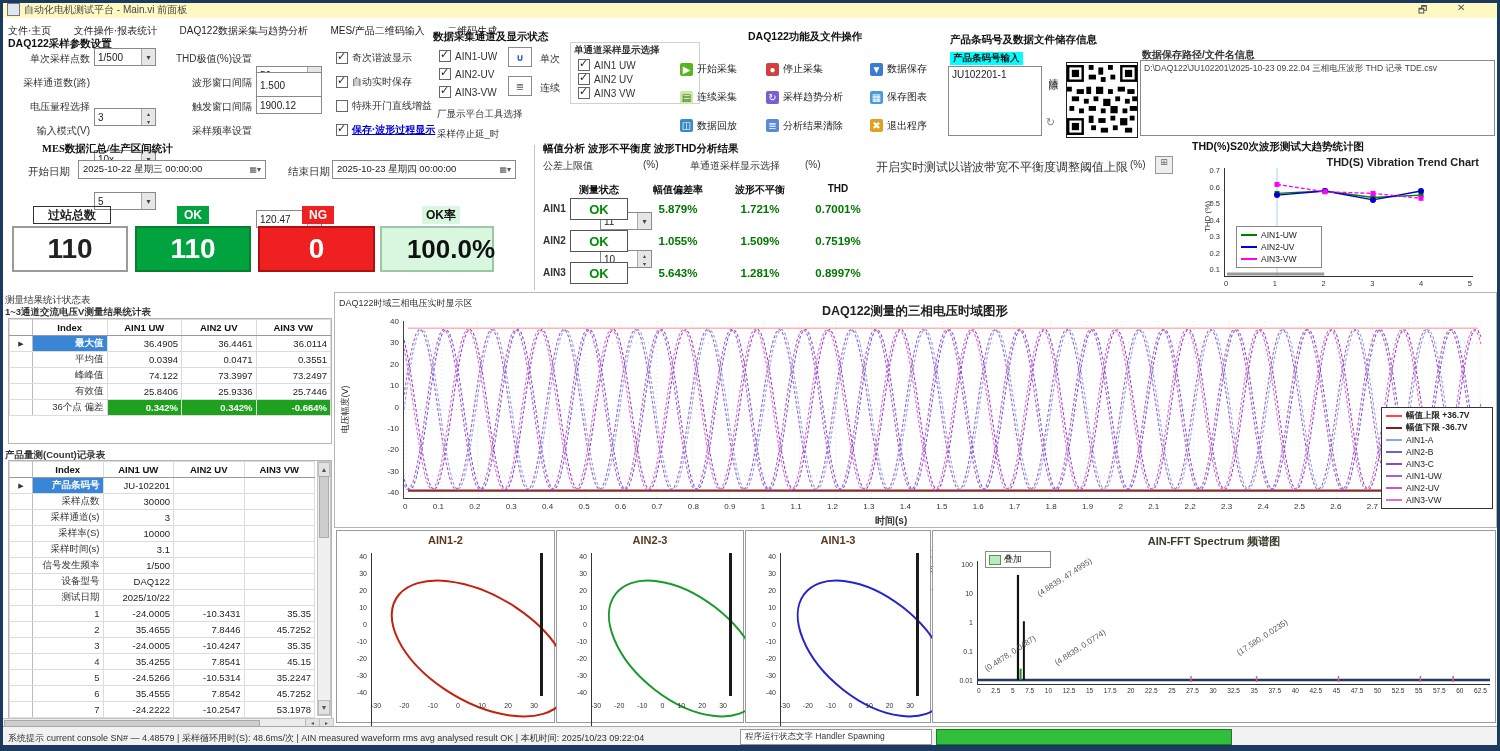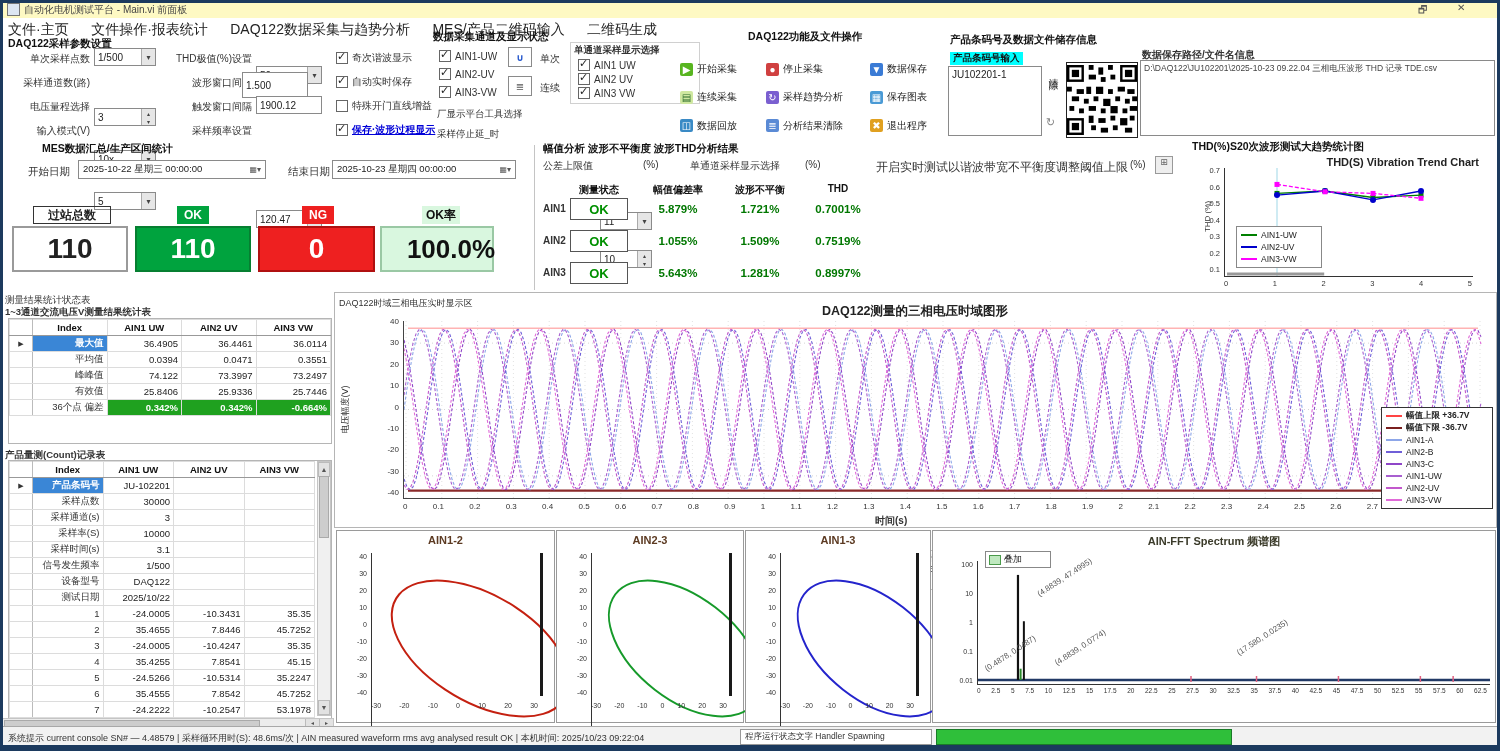--- a/index.html
+++ b/index.html
@@ -18,21 +18,21 @@
   .spinbox{position:relative;padding-right:14px;}
   .spinbox .up,.spinbox .dn{position:absolute;right:0;width:13px;height:50%;background:#e6e6e6;border-left:1px solid #aaa;
        font-size:6px;display:flex;align-items:center;justify-content:center;color:#444;}
   .spinbox .up{top:0;} .spinbox .dn{bottom:0;}
   .spinbox .up::after{content:"▴";} .spinbox .dn::after{content:"▾";}
   .cb{display:inline-block;width:10px;height:10px;border:1px solid #666;background:#fff;margin-right:4px;
       vertical-align:-1px;position:relative;flex:none;}
   .cb.on::after{content:"✓";position:absolute;left:0;top:-3px;font-size:11px;color:#222;font-weight:bold;}
   .chk{font-size:10px;color:#333;display:flex;align-items:center;white-space:nowrap;}
   .link{color:#0000d8;text-decoration:underline;font-weight:bold;}
-  .menu-item{font-size:14px;color:#222;margin-right:18px;display:inline-block;}
+  .menu-item{font-size:10px;color:#222;margin-right:18px;display:inline-block;}
   .counter-big{box-sizing:border-box;display:flex;align-items:center;justify-content:center;
       font-size:28px;font-weight:bold;border:2px solid #9a9a9a;}
   .counter-lbl{box-sizing:border-box;display:flex;align-items:center;justify-content:center;
       font-size:12px;font-weight:bold;}
   .ok-green{background:#00a33e;color:#fff;border-color:#067f31;}
   .ng-red{background:#ee2020;color:#fff;border-color:#b01010;}
   .okrate{background:#d9f7df;color:#111;border-color:#9ac8a4;}
   table.grid{border-collapse:collapse;width:100%;table-layout:fixed;font-size:9.5px;background:#fff;}
   table.grid td{border:1px solid #dcdcdc;padding:0 3px;height:15px;white-space:nowrap;overflow:hidden;}
   table.grid tr.th td{font-weight:bold;text-align:center;border-bottom:1.5px solid #999;color:#111;}
@@ -112,21 +112,21 @@
       <span>50</span>
     </div>
 
   <div class="abs lbl" style="left:6px;top:76px;width:84px;text-align:right;">采样通道数(路)</div>
   <div class="abs ctl spinbox" style="left:94px;top:72px;width:62px;height:18px;">
       <span>3</span>
       <span class="up"></span>
       <span class="dn"></span>
     </div>
   <div class="abs lbl" style="left:158px;top:76px;width:94px;text-align:right;">波形窗口间隔</div>
-  <div class="abs ctl" style="left:242px;top:72px;width:66px;height:26px;">
+  <div class="abs ctl" style="left:256px;top:72px;width:66px;height:26px;">
       <span>1.500</span>
     </div>
 
   <div class="abs lbl" style="left:6px;top:100px;width:84px;text-align:right;">电压量程选择</div>
   <div class="abs ctl dd" style="left:94px;top:96px;width:62px;height:18px;">
       <span>10x</span>
     </div>
   <div class="abs lbl" style="left:158px;top:100px;width:94px;text-align:right;">触发窗口间隔</div>
   <div class="abs ctl" style="left:256px;top:96px;width:66px;height:18px;">
       <span>1900.12</span>
@@ -351,21 +351,21 @@
           <span class="sw" style="background: rgb(0, 0, 204);"></span>
           <span>AIN2-UV</span>
         </div>
         <div class="li">
           <span class="sw" style="background: rgb(255, 0, 255);"></span>
           <span>AIN3-VW</span>
         </div>
       </div>
   </div>
 
-  <div class="abs panel-title" style="left:42px;top:142px;">MES数据汇总/生产区间统计</div>
+  <div class="abs panel-title" style="left:42px;top:142px;font-family:Liberation Serif, serif;">MES数据汇总/生产区间统计</div>
   <div class="abs lbl" style="left:28px;top:165px;font-size:10.5px;">开始日期</div>
   <div class="abs datebox" style="left:78px;top:160px;width:188px;height:19px;">
       <span>2025-10-22 星期三 00:00:00</span>
       <span class="cal">▦▾</span>
     </div>
   <div class="abs lbl" style="left:288px;top:165px;font-size:10.5px;">结束日期</div>
   <div class="abs datebox" style="left:332px;top:160px;width:184px;height:19px;">
       <span>2025-10-23 星期四 00:00:00</span>
       <span class="cal">▦▾</span>
     </div>

